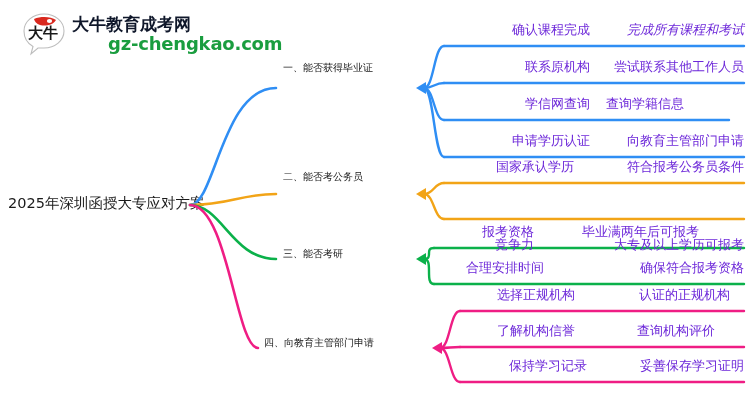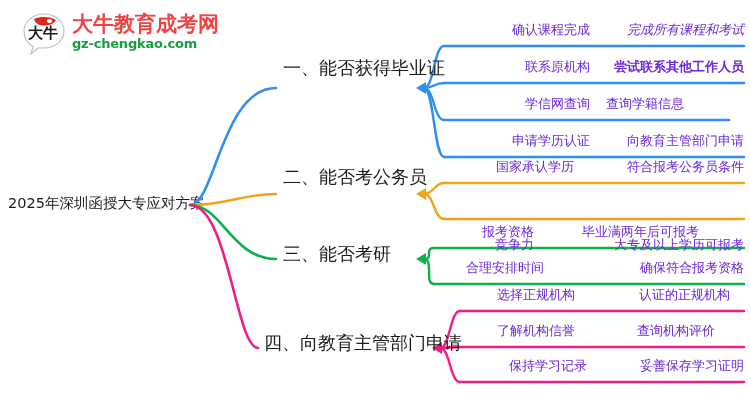--- a/index.html
+++ b/index.html
@@ -36,36 +36,37 @@
     width: 44px;
     height: 44px;
   }
   #logo-text {
     position: absolute;
     left: 50px;
     top: 1px;
   }
   .logo-cn {
     font-family: "DejaVu Sans", sans-serif;
-    font-size: 21px;
+    font-size: 17px;
     font-weight: bold;
-    color: #ef4444;
+    color: #0f172a;
     letter-spacing: 0px;
     line-height: 22px;
     white-space: nowrap;
   }
   .logo-en {
     font-family: "DejaVu Sans", sans-serif;
-    font-size: 13px;
+    font-size: 18px;
     font-weight: bold;
     color: #1a9d3f;
     line-height: 16px;
     letter-spacing: -0.2px;
     white-space: nowrap;
     margin-top: 1px;
+    margin-left: 36px;
   }
 
   
   #root-node {
     position: absolute;
     left: 8px;
     top: 193px;
     font-family: "DejaVu Sans", sans-serif;
     font-size: 14.5px;
     color: #1a1a1a;
@@ -80,21 +81,21 @@
     top: 0;
     width: 750px;
     height: 410px;
     pointer-events: none;
   }
 
   
   .branch-label {
     position: absolute;
     font-family: "DejaVu Sans", sans-serif;
-    font-size: 18px;
+    font-size: 10px;
     color: #1a1a1a;
     white-space: nowrap;
     line-height: 20px;
   }
 
   
   .leaf-row {
     position: absolute;
     height: 26px;
     white-space: nowrap;
@@ -183,21 +184,21 @@
   <div class="branch-label" style="left:283px; top:167px;">二、能否考公务员</div>
   <div class="branch-label" style="left:283px; top:244px;">三、能否考研</div>
   <div class="branch-label" style="left:264px; top:333px;">四、向教育主管部门申请</div>
 
   <div class="leaf-row" style="left:444px; top:20px; width:300px;">
     <div class="leaf-a" style="left:36px; width:110px;">确认课程完成</div>
     <div class="leaf-b" style="left:162px; width:138px;font-style:italic;">完成所有课程和考试</div>
   </div>
   <div class="leaf-row" style="left:444px; top:57px; width:300px;">
     <div class="leaf-a" style="left:36px; width:110px;">联系原机构</div>
-    <div class="leaf-b" style="left:162px; width:138px;font-weight:bold;">尝试联系其他工作人员</div>
+    <div class="leaf-b" style="left:162px; width:138px;">尝试联系其他工作人员</div>
   </div>
   <div class="leaf-row" style="left:444px; top:94px; width:285px;">
     <div class="leaf-a" style="left:36px; width:110px;">学信网查询</div>
     <div class="leaf-b" style="left:162px; width:85px; text-align:left;">查询学籍信息</div>
   </div>
   <div class="leaf-row" style="left:444px; top:131px; width:300px;">
     <div class="leaf-a" style="left:36px; width:110px;">申请学历认证</div>
     <div class="leaf-b" style="left:162px; width:138px;">向教育主管部门申请</div>
   </div>
 

